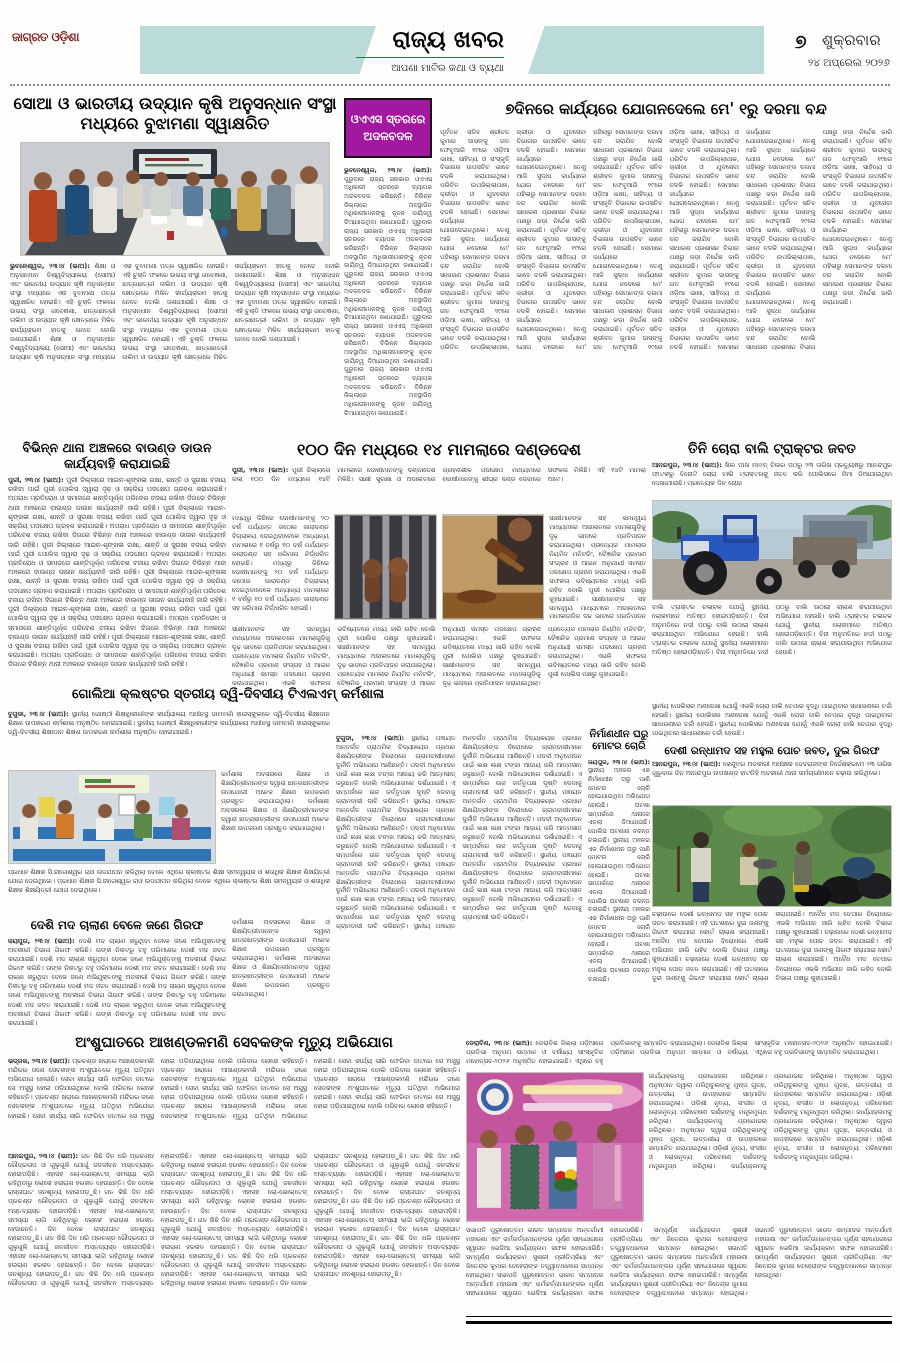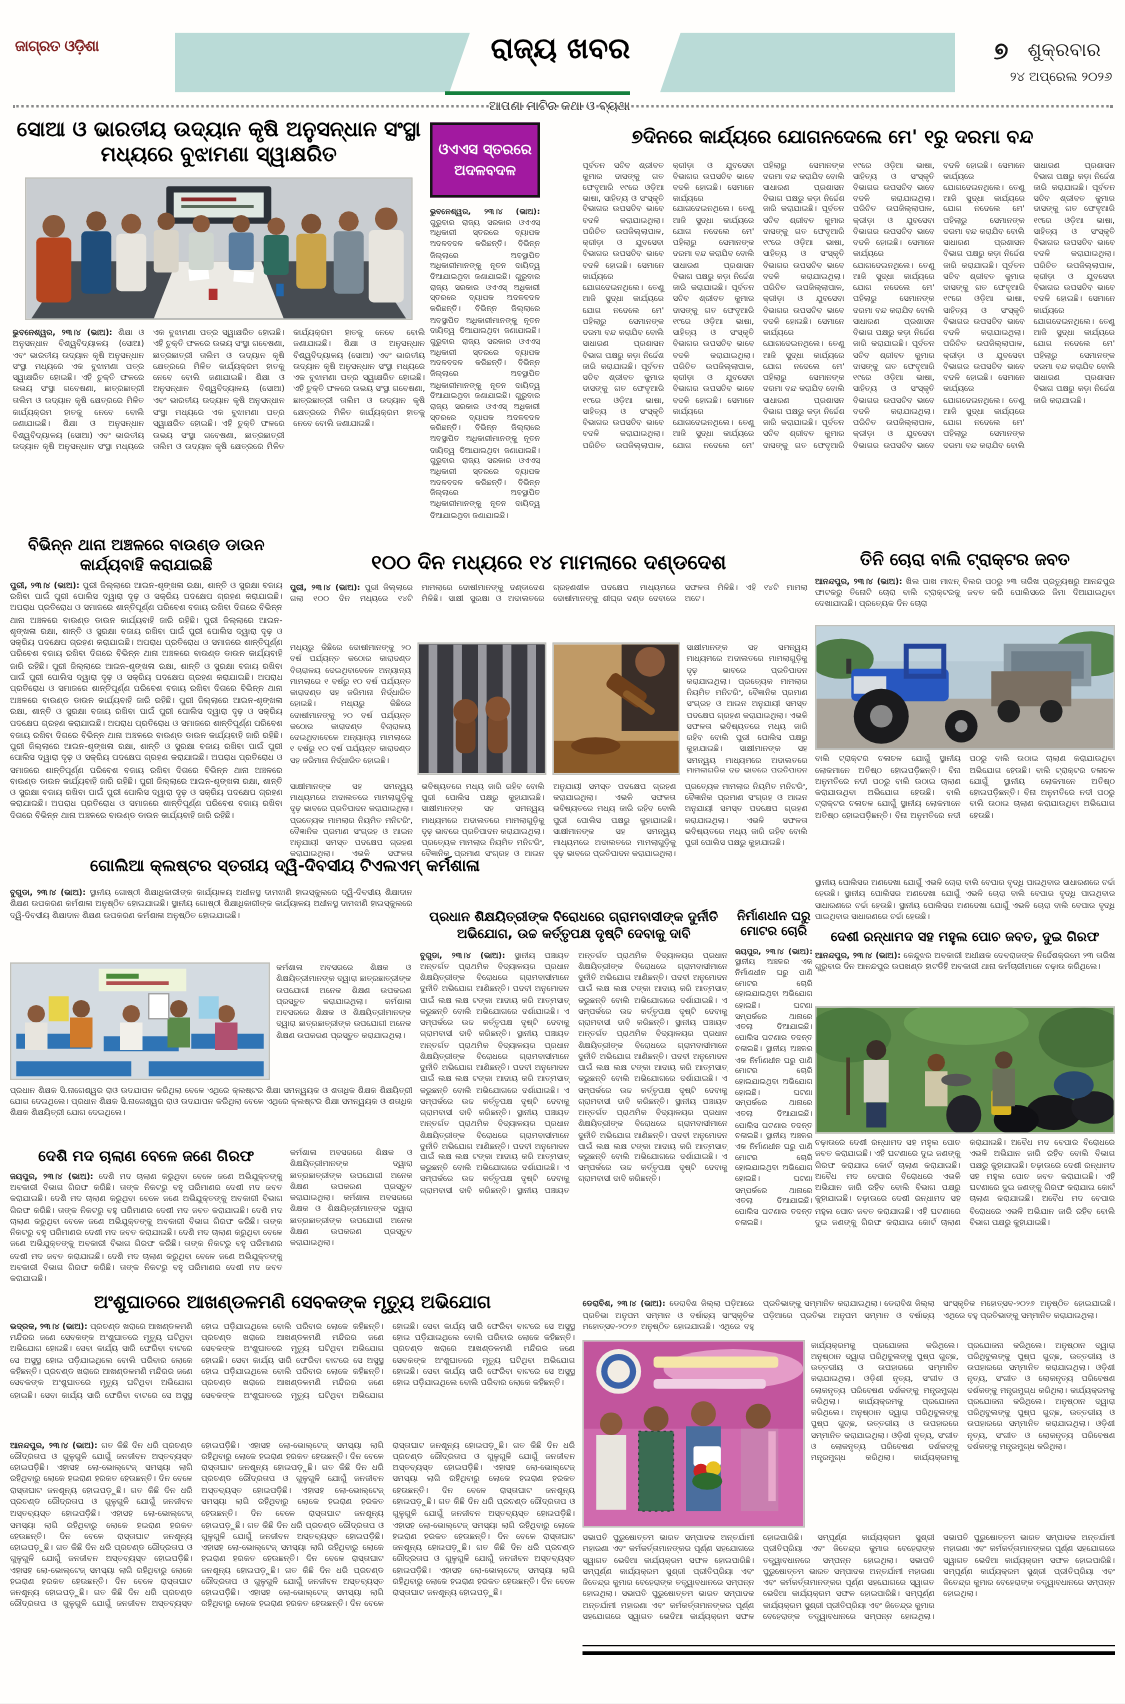--- a/index.html
+++ b/index.html
@@ -12,21 +12,21 @@
   .dl{font-weight:bold;}
   .c2{column-count:2;column-gap:7px;}
   .c3{column-count:3;column-gap:7px;}
   .c4{column-count:4;column-gap:7px;}
   .c6{column-count:6;column-gap:7px;}
   .photo{background:#d8d8d4;overflow:hidden;border:1px solid #c0c0ba;}
   .photo svg{display:block;width:100%;height:100%;}
   .band{background:#badbd7;}
   .masthead{font-weight:bold;font-size:12px;letter-spacing:-0.5px;color:#7f1d1d;}
   .sec-title{font-weight:bold;font-size:23px;color:#000;}
-  .tagline{font-size:10px;color:#222;border-top:3px solid #15803d;padding-top:4px;margin-top:21px;}
+  .tagline{font-size:10px;color:#222;border-top:1px solid #15803d;padding-top:4px;margin-top:4px;}
   .dotted{border-top:2px dotted #8a8a8a;}
   .oasbox{background:#a219a0;border:2px solid #151515;color:#fff;font-weight:bold;
           display:flex;flex-direction:column;align-items:center;justify-content:center;
           text-align:center;font-size:11.5px;line-height:1.5;}
   .row{display:flex;gap:5px;}
   .rule-bottom{border-top:1px solid #000;border-bottom:3px solid #000;height:4px;}
 </style>
 </head>
 <body>
 
@@ -102,26 +102,26 @@
       <span>ଅଦଳବଦଳ</span>
     </div>
     <div class="bd" style="margin-top:8px;height:268px;font-size:6.2px;">
       <span class="dl">ଭୁବନେଶ୍ୱର, ୨୩।୪ (ଭାଅ):</span>
       <span>ଗୁରୁବାର ରାଜ୍ୟ ସରକାର ଓଏଏସ୍ ଅଧିକାରୀ ସ୍ତରରେ ବ୍ୟାପକ ଅଦଳବଦଳ କରିଛନ୍ତି। ବିଭିନ୍ନ ଜିଲ୍ଲାରେ ଅବସ୍ଥାପିତ ଅଧିକାରୀମାନଙ୍କୁ ନୂତନ ଦାୟିତ୍ୱ ଦିଆଯାଇଥିବା ଜଣାଯାଇଛି। ଗୁରୁବାର ରାଜ୍ୟ ସରକାର ଓଏଏସ୍ ଅଧିକାରୀ ସ୍ତରରେ ବ୍ୟାପକ ଅଦଳବଦଳ କରିଛନ୍ତି। ବିଭିନ୍ନ ଜିଲ୍ଲାରେ ଅବସ୍ଥାପିତ ଅଧିକାରୀମାନଙ୍କୁ ନୂତନ ଦାୟିତ୍ୱ ଦିଆଯାଇଥିବା ଜଣାଯାଇଛି। ଗୁରୁବାର ରାଜ୍ୟ ସରକାର ଓଏଏସ୍ ଅଧିକାରୀ ସ୍ତରରେ ବ୍ୟାପକ ଅଦଳବଦଳ କରିଛନ୍ତି। ବିଭିନ୍ନ ଜିଲ୍ଲାରେ ଅବସ୍ଥାପିତ ଅଧିକାରୀମାନଙ୍କୁ ନୂତନ ଦାୟିତ୍ୱ ଦିଆଯାଇଥିବା ଜଣାଯାଇଛି। ଗୁରୁବାର ରାଜ୍ୟ ସରକାର ଓଏଏସ୍ ଅଧିକାରୀ ସ୍ତରରେ ବ୍ୟାପକ ଅଦଳବଦଳ କରିଛନ୍ତି। ବିଭିନ୍ନ ଜିଲ୍ଲାରେ ଅବସ୍ଥାପିତ ଅଧିକାରୀମାନଙ୍କୁ ନୂତନ ଦାୟିତ୍ୱ ଦିଆଯାଇଥିବା ଜଣାଯାଇଛି। ଗୁରୁବାର ରାଜ୍ୟ ସରକାର ଓଏଏସ୍ ଅଧିକାରୀ ସ୍ତରରେ ବ୍ୟାପକ ଅଦଳବଦଳ କରିଛନ୍ତି। ବିଭିନ୍ନ ଜିଲ୍ଲାରେ ଅବସ୍ଥାପିତ ଅଧିକାରୀମାନଙ୍କୁ ନୂତନ ଦାୟିତ୍ୱ ଦିଆଯାଇଥିବା ଜଣାଯାଇଛି।</span>
     </div>
   </div>
 
   <div class="abs" style="left:440px;top:100px;width:452px;">
     <div class="hl" style="font-size:15px;">୭ଦିନରେ କାର୍ଯ୍ୟରେ ଯୋଗନଦେଲେ ମେ' ୧ରୁ ଦରମା ବନ୍ଦ</div>
-    <div class="bd c6" style="margin-top:9px;height:288px;font-size:6.4px;margin-left:26px;">
+    <div class="bd c6" style="margin-top:9px;height:288px;font-size:6.4px;">
       <span>ପୂର୍ବତନ ସଚିବ ଶ୍ରୀବତ କୁମାର ଦାସଙ୍କୁ ଗତ ଫେବୃଆରି ୧୯ରେ ଓଡ଼ିଆ ଭାଷା, ସାହିତ୍ୟ ଓ ସଂସ୍କୃତି ବିଭାଗର ଉପସଚିବ ଭାବେ ବଦଳି କରାଯାଇଥିଲା। ପରିଚିତ ଉପଜିଲ୍ଲାପାଳ, କ୍ରୀଡ଼ା ଓ ଯୁବସେବା ବିଭାଗର ଉପସଚିବ ଭାବେ ବଦଳି ହୋଇଛି। ସେମାନେ କାର୍ଯ୍ୟରେ ଯୋଗଦେଇନଥିଲେ। ତେଣୁ ଆଜି ସୁଦ୍ଧା କାର୍ଯ୍ୟରେ ଯୋଗ ନଦେଲେ ମେ' ପହିଲାରୁ ସେମାନଙ୍କ ଦରମା ବନ୍ଦ କରାଯିବ ବୋଲି ସାଧାରଣ ପ୍ରଶାସନ ବିଭାଗ ପକ୍ଷରୁ କଡ଼ା ନିର୍ଦ୍ଦେଶ ଜାରି କରାଯାଇଛି। ପୂର୍ବତନ ସଚିବ ଶ୍ରୀବତ କୁମାର ଦାସଙ୍କୁ ଗତ ଫେବୃଆରି ୧୯ରେ ଓଡ଼ିଆ ଭାଷା, ସାହିତ୍ୟ ଓ ସଂସ୍କୃତି ବିଭାଗର ଉପସଚିବ ଭାବେ ବଦଳି କରାଯାଇଥିଲା। ପରିଚିତ ଉପଜିଲ୍ଲାପାଳ, କ୍ରୀଡ଼ା ଓ ଯୁବସେବା ବିଭାଗର ଉପସଚିବ ଭାବେ ବଦଳି ହୋଇଛି। ସେମାନେ କାର୍ଯ୍ୟରେ ଯୋଗଦେଇନଥିଲେ। ତେଣୁ ଆଜି ସୁଦ୍ଧା କାର୍ଯ୍ୟରେ ଯୋଗ ନଦେଲେ ମେ' ପହିଲାରୁ ସେମାନଙ୍କ ଦରମା ବନ୍ଦ କରାଯିବ ବୋଲି ସାଧାରଣ ପ୍ରଶାସନ ବିଭାଗ ପକ୍ଷରୁ କଡ଼ା ନିର୍ଦ୍ଦେଶ ଜାରି କରାଯାଇଛି। ପୂର୍ବତନ ସଚିବ ଶ୍ରୀବତ କୁମାର ଦାସଙ୍କୁ ଗତ ଫେବୃଆରି ୧୯ରେ ଓଡ଼ିଆ ଭାଷା, ସାହିତ୍ୟ ଓ ସଂସ୍କୃତି ବିଭାଗର ଉପସଚିବ ଭାବେ ବଦଳି କରାଯାଇଥିଲା। ପରିଚିତ ଉପଜିଲ୍ଲାପାଳ, କ୍ରୀଡ଼ା ଓ ଯୁବସେବା ବିଭାଗର ଉପସଚିବ ଭାବେ ବଦଳି ହୋଇଛି। ସେମାନେ କାର୍ଯ୍ୟରେ ଯୋଗଦେଇନଥିଲେ। ତେଣୁ ଆଜି ସୁଦ୍ଧା କାର୍ଯ୍ୟରେ ଯୋଗ ନଦେଲେ ମେ' ପହିଲାରୁ ସେମାନଙ୍କ ଦରମା ବନ୍ଦ କରାଯିବ ବୋଲି ସାଧାରଣ ପ୍ରଶାସନ ବିଭାଗ ପକ୍ଷରୁ କଡ଼ା ନିର୍ଦ୍ଦେଶ ଜାରି କରାଯାଇଛି। ପୂର୍ବତନ ସଚିବ ଶ୍ରୀବତ କୁମାର ଦାସଙ୍କୁ ଗତ ଫେବୃଆରି ୧୯ରେ ଓଡ଼ିଆ ଭାଷା, ସାହିତ୍ୟ ଓ ସଂସ୍କୃତି ବିଭାଗର ଉପସଚିବ ଭାବେ ବଦଳି କରାଯାଇଥିଲା। ପରିଚିତ ଉପଜିଲ୍ଲାପାଳ, କ୍ରୀଡ଼ା ଓ ଯୁବସେବା ବିଭାଗର ଉପସଚିବ ଭାବେ ବଦଳି ହୋଇଛି। ସେମାନେ କାର୍ଯ୍ୟରେ ଯୋଗଦେଇନଥିଲେ। ତେଣୁ ଆଜି ସୁଦ୍ଧା କାର୍ଯ୍ୟରେ ଯୋଗ ନଦେଲେ ମେ' ପହିଲାରୁ ସେମାନଙ୍କ ଦରମା ବନ୍ଦ କରାଯିବ ବୋଲି ସାଧାରଣ ପ୍ରଶାସନ ବିଭାଗ ପକ୍ଷରୁ କଡ଼ା ନିର୍ଦ୍ଦେଶ ଜାରି କରାଯାଇଛି। ପୂର୍ବତନ ସଚିବ ଶ୍ରୀବତ କୁମାର ଦାସଙ୍କୁ ଗତ ଫେବୃଆରି ୧୯ରେ ଓଡ଼ିଆ ଭାଷା, ସାହିତ୍ୟ ଓ ସଂସ୍କୃତି ବିଭାଗର ଉପସଚିବ ଭାବେ ବଦଳି କରାଯାଇଥିଲା। ପରିଚିତ ଉପଜିଲ୍ଲାପାଳ, କ୍ରୀଡ଼ା ଓ ଯୁବସେବା ବିଭାଗର ଉପସଚିବ ଭାବେ ବଦଳି ହୋଇଛି। ସେମାନେ କାର୍ଯ୍ୟରେ ଯୋଗଦେଇନଥିଲେ। ତେଣୁ ଆଜି ସୁଦ୍ଧା କାର୍ଯ୍ୟରେ ଯୋଗ ନଦେଲେ ମେ' ପହିଲାରୁ ସେମାନଙ୍କ ଦରମା ବନ୍ଦ କରାଯିବ ବୋଲି ସାଧାରଣ ପ୍ରଶାସନ ବିଭାଗ ପକ୍ଷରୁ କଡ଼ା ନିର୍ଦ୍ଦେଶ ଜାରି କରାଯାଇଛି। ପୂର୍ବତନ ସଚିବ ଶ୍ରୀବତ କୁମାର ଦାସଙ୍କୁ ଗତ ଫେବୃଆରି ୧୯ରେ ଓଡ଼ିଆ ଭାଷା, ସାହିତ୍ୟ ଓ ସଂସ୍କୃତି ବିଭାଗର ଉପସଚିବ ଭାବେ ବଦଳି କରାଯାଇଥିଲା। ପରିଚିତ ଉପଜିଲ୍ଲାପାଳ, କ୍ରୀଡ଼ା ଓ ଯୁବସେବା ବିଭାଗର ଉପସଚିବ ଭାବେ ବଦଳି ହୋଇଛି। ସେମାନେ କାର୍ଯ୍ୟରେ ଯୋଗଦେଇନଥିଲେ। ତେଣୁ ଆଜି ସୁଦ୍ଧା କାର୍ଯ୍ୟରେ ଯୋଗ ନଦେଲେ ମେ' ପହିଲାରୁ ସେମାନଙ୍କ ଦରମା ବନ୍ଦ କରାଯିବ ବୋଲି ସାଧାରଣ ପ୍ରଶାସନ ବିଭାଗ ପକ୍ଷରୁ କଡ଼ା ନିର୍ଦ୍ଦେଶ ଜାରି କରାଯାଇଛି। ପୂର୍ବତନ ସଚିବ ଶ୍ରୀବତ କୁମାର ଦାସଙ୍କୁ ଗତ ଫେବୃଆରି ୧୯ରେ ଓଡ଼ିଆ ଭାଷା, ସାହିତ୍ୟ ଓ ସଂସ୍କୃତି ବିଭାଗର ଉପସଚିବ ଭାବେ ବଦଳି କରାଯାଇଥିଲା। ପରିଚିତ ଉପଜିଲ୍ଲାପାଳ, କ୍ରୀଡ଼ା ଓ ଯୁବସେବା ବିଭାଗର ଉପସଚିବ ଭାବେ ବଦଳି ହୋଇଛି। ସେମାନେ କାର୍ଯ୍ୟରେ ଯୋଗଦେଇନଥିଲେ। ତେଣୁ ଆଜି ସୁଦ୍ଧା କାର୍ଯ୍ୟରେ ଯୋଗ ନଦେଲେ ମେ' ପହିଲାରୁ ସେମାନଙ୍କ ଦରମା ବନ୍ଦ କରାଯିବ ବୋଲି ସାଧାରଣ ପ୍ରଶାସନ ବିଭାଗ ପକ୍ଷରୁ କଡ଼ା ନିର୍ଦ୍ଦେଶ ଜାରି କରାଯାଇଛି। ପୂର୍ବତନ ସଚିବ ଶ୍ରୀବତ କୁମାର ଦାସଙ୍କୁ ଗତ ଫେବୃଆରି ୧୯ରେ ଓଡ଼ିଆ ଭାଷା, ସାହିତ୍ୟ ଓ ସଂସ୍କୃତି ବିଭାଗର ଉପସଚିବ ଭାବେ ବଦଳି କରାଯାଇଥିଲା। ପରିଚିତ ଉପଜିଲ୍ଲାପାଳ, କ୍ରୀଡ଼ା ଓ ଯୁବସେବା ବିଭାଗର ଉପସଚିବ ଭାବେ ବଦଳି ହୋଇଛି। ସେମାନେ କାର୍ଯ୍ୟରେ ଯୋଗଦେଇନଥିଲେ। ତେଣୁ ଆଜି ସୁଦ୍ଧା କାର୍ଯ୍ୟରେ ଯୋଗ ନଦେଲେ ମେ' ପହିଲାରୁ ସେମାନଙ୍କ ଦରମା ବନ୍ଦ କରାଯିବ ବୋଲି ସାଧାରଣ ପ୍ରଶାସନ ବିଭାଗ ପକ୍ଷରୁ କଡ଼ା ନିର୍ଦ୍ଦେଶ ଜାରି କରାଯାଇଛି।</span>
     </div>
   </div>
 
-  <div class="abs" style="left:8px;top:428px;width:218px;">
+  <div class="abs" style="left:8px;top:440px;width:218px;">
     <div class="hl" style="font-size:12.5px;">ବିଭିନ୍ନ ଥାନା ଅଞ୍ଚଳରେ ବାଉଣ୍ଡ ଡାଉନ କାର୍ଯ୍ୟବାହି କରାଯାଇଛି</div>
     <div class="bd" style="margin-top:5px;height:212px;font-size:6.6px;">
       <span class="dl">ପୁରୀ, ୨୩।୪ (ଭାଅ):</span>
       <span>ପୁରୀ ଜିଲ୍ଲାରେ ଆଇନ-ଶୃଙ୍ଖଳା ରକ୍ଷା, ଶାନ୍ତି ଓ ସୁରକ୍ଷା ବଜାୟ ରଖିବା ପାଇଁ ପୁରୀ ପୋଲିସ ଦ୍ୱାରା ଦୃଢ଼ ଓ ସକ୍ରିୟ ପଦକ୍ଷେପ ଗ୍ରହଣ କରାଯାଇଛି। ଅପରାଧ ପ୍ରତିରୋଧ ଓ ସମାଜରେ ଶାନ୍ତିପୂର୍ଣ୍ଣ ପରିବେଶ ବଜାୟ ରଖିବା ଦିଗରେ ବିଭିନ୍ନ ଥାନା ଅଞ୍ଚଳରେ ବାଉଣ୍ଡ ଡାଉନ କାର୍ଯ୍ୟବାହି ଜାରି ରହିଛି। ପୁରୀ ଜିଲ୍ଲାରେ ଆଇନ-ଶୃଙ୍ଖଳା ରକ୍ଷା, ଶାନ୍ତି ଓ ସୁରକ୍ଷା ବଜାୟ ରଖିବା ପାଇଁ ପୁରୀ ପୋଲିସ ଦ୍ୱାରା ଦୃଢ଼ ଓ ସକ୍ରିୟ ପଦକ୍ଷେପ ଗ୍ରହଣ କରାଯାଇଛି। ଅପରାଧ ପ୍ରତିରୋଧ ଓ ସମାଜରେ ଶାନ୍ତିପୂର୍ଣ୍ଣ ପରିବେଶ ବଜାୟ ରଖିବା ଦିଗରେ ବିଭିନ୍ନ ଥାନା ଅଞ୍ଚଳରେ ବାଉଣ୍ଡ ଡାଉନ କାର୍ଯ୍ୟବାହି ଜାରି ରହିଛି। ପୁରୀ ଜିଲ୍ଲାରେ ଆଇନ-ଶୃଙ୍ଖଳା ରକ୍ଷା, ଶାନ୍ତି ଓ ସୁରକ୍ଷା ବଜାୟ ରଖିବା ପାଇଁ ପୁରୀ ପୋଲିସ ଦ୍ୱାରା ଦୃଢ଼ ଓ ସକ୍ରିୟ ପଦକ୍ଷେପ ଗ୍ରହଣ କରାଯାଇଛି। ଅପରାଧ ପ୍ରତିରୋଧ ଓ ସମାଜରେ ଶାନ୍ତିପୂର୍ଣ୍ଣ ପରିବେଶ ବଜାୟ ରଖିବା ଦିଗରେ ବିଭିନ୍ନ ଥାନା ଅଞ୍ଚଳରେ ବାଉଣ୍ଡ ଡାଉନ କାର୍ଯ୍ୟବାହି ଜାରି ରହିଛି। ପୁରୀ ଜିଲ୍ଲାରେ ଆଇନ-ଶୃଙ୍ଖଳା ରକ୍ଷା, ଶାନ୍ତି ଓ ସୁରକ୍ଷା ବଜାୟ ରଖିବା ପାଇଁ ପୁରୀ ପୋଲିସ ଦ୍ୱାରା ଦୃଢ଼ ଓ ସକ୍ରିୟ ପଦକ୍ଷେପ ଗ୍ରହଣ କରାଯାଇଛି। ଅପରାଧ ପ୍ରତିରୋଧ ଓ ସମାଜରେ ଶାନ୍ତିପୂର୍ଣ୍ଣ ପରିବେଶ ବଜାୟ ରଖିବା ଦିଗରେ ବିଭିନ୍ନ ଥାନା ଅଞ୍ଚଳରେ ବାଉଣ୍ଡ ଡାଉନ କାର୍ଯ୍ୟବାହି ଜାରି ରହିଛି। ପୁରୀ ଜିଲ୍ଲାରେ ଆଇନ-ଶୃଙ୍ଖଳା ରକ୍ଷା, ଶାନ୍ତି ଓ ସୁରକ୍ଷା ବଜାୟ ରଖିବା ପାଇଁ ପୁରୀ ପୋଲିସ ଦ୍ୱାରା ଦୃଢ଼ ଓ ସକ୍ରିୟ ପଦକ୍ଷେପ ଗ୍ରହଣ କରାଯାଇଛି। ଅପରାଧ ପ୍ରତିରୋଧ ଓ ସମାଜରେ ଶାନ୍ତିପୂର୍ଣ୍ଣ ପରିବେଶ ବଜାୟ ରଖିବା ଦିଗରେ ବିଭିନ୍ନ ଥାନା ଅଞ୍ଚଳରେ ବାଉଣ୍ଡ ଡାଉନ କାର୍ଯ୍ୟବାହି ଜାରି ରହିଛି। ପୁରୀ ଜିଲ୍ଲାରେ ଆଇନ-ଶୃଙ୍ଖଳା ରକ୍ଷା, ଶାନ୍ତି ଓ ସୁରକ୍ଷା ବଜାୟ ରଖିବା ପାଇଁ ପୁରୀ ପୋଲିସ ଦ୍ୱାରା ଦୃଢ଼ ଓ ସକ୍ରିୟ ପଦକ୍ଷେପ ଗ୍ରହଣ କରାଯାଇଛି। ଅପରାଧ ପ୍ରତିରୋଧ ଓ ସମାଜରେ ଶାନ୍ତିପୂର୍ଣ୍ଣ ପରିବେଶ ବଜାୟ ରଖିବା ଦିଗରେ ବିଭିନ୍ନ ଥାନା ଅଞ୍ଚଳରେ ବାଉଣ୍ଡ ଡାଉନ କାର୍ଯ୍ୟବାହି ଜାରି ରହିଛି।</span>
     </div>
   </div>
 
   <div class="abs" style="left:232px;top:440px;width:414px;">
     <div class="hl" style="font-size:16px;">୧୦୦ ଦିନ ମଧ୍ୟରେ ୧୪ ମାମଲାରେ ଦଣ୍ଡଦେଶ</div>
     <div class="bd c4" style="margin-top:6px;height:44px;font-size:6.4px;">
@@ -253,21 +253,20 @@
     <div class="bd" style="margin-top:4px;height:88px;font-size:6.5px;">
       <span class="dl">ଜୟପୁର, ୨୩।୪ (ଭାଅ):</span>
       <span>ଦେଶି ମଦ ଚାଲାଣ କରୁଥିବା ବେଳେ ଜଣେ ଅଭିଯୁକ୍ତଙ୍କୁ ଅବକାରୀ ବିଭାଗ ଗିରଫ କରିଛି। ତାଙ୍କ ନିକଟରୁ ବହୁ ପରିମାଣର ଦେଶୀ ମଦ ଜବତ କରାଯାଇଛି। ଦେଶି ମଦ ଚାଲାଣ କରୁଥିବା ବେଳେ ଜଣେ ଅଭିଯୁକ୍ତଙ୍କୁ ଅବକାରୀ ବିଭାଗ ଗିରଫ କରିଛି। ତାଙ୍କ ନିକଟରୁ ବହୁ ପରିମାଣର ଦେଶୀ ମଦ ଜବତ କରାଯାଇଛି। ଦେଶି ମଦ ଚାଲାଣ କରୁଥିବା ବେଳେ ଜଣେ ଅଭିଯୁକ୍ତଙ୍କୁ ଅବକାରୀ ବିଭାଗ ଗିରଫ କରିଛି। ତାଙ୍କ ନିକଟରୁ ବହୁ ପରିମାଣର ଦେଶୀ ମଦ ଜବତ କରାଯାଇଛି। ଦେଶି ମଦ ଚାଲାଣ କରୁଥିବା ବେଳେ ଜଣେ ଅଭିଯୁକ୍ତଙ୍କୁ ଅବକାରୀ ବିଭାଗ ଗିରଫ କରିଛି। ତାଙ୍କ ନିକଟରୁ ବହୁ ପରିମାଣର ଦେଶୀ ମଦ ଜବତ କରାଯାଇଛି। ଦେଶି ମଦ ଚାଲାଣ କରୁଥିବା ବେଳେ ଜଣେ ଅଭିଯୁକ୍ତଙ୍କୁ ଅବକାରୀ ବିଭାଗ ଗିରଫ କରିଛି। ତାଙ୍କ ନିକଟରୁ ବହୁ ପରିମାଣର ଦେଶୀ ମଦ ଜବତ କରାଯାଇଛି।</span>
     </div>
   </div>
   <div class="abs bd" style="left:232px;top:918px;width:98px;height:112px;font-size:6.4px;">
     <span>କର୍ମଶାଳା ଅବସରରେ ଶିକ୍ଷକ ଓ ଶିକ୍ଷୟିତ୍ରୀମାନଙ୍କ ଦ୍ୱାରା ଛାତ୍ରଛାତ୍ରୀଙ୍କ ଉପଯୋଗୀ ଅନେକ ଶିକ୍ଷଣ ଉପକରଣ ପ୍ରସ୍ତୁତ କରାଯାଇଥିଲା। କର୍ମଶାଳା ଅବସରରେ ଶିକ୍ଷକ ଓ ଶିକ୍ଷୟିତ୍ରୀମାନଙ୍କ ଦ୍ୱାରା ଛାତ୍ରଛାତ୍ରୀଙ୍କ ଉପଯୋଗୀ ଅନେକ ଶିକ୍ଷଣ ଉପକରଣ ପ୍ରସ୍ତୁତ କରାଯାଇଥିଲା।</span>
   </div>
 
   <div class="abs" style="left:336px;top:728px;width:246px;">
-    <div class="hl" style="font-size:10.5px;">ପ୍ରଧାନ ଶିକ୍ଷୟିତ୍ରୀଙ୍କ ବିରୋଧରେ ଗ୍ରାମବାସୀଙ୍କ ଦୁର୍ନୀତି ଅଭିଯୋଗ, ଉଚ୍ଚ କର୍ତ୍ତୃପକ୍ଷ ଦୃଷ୍ଟି ଦେବାକୁ ଦାବି</div>
     <div class="bd c2" style="margin-top:6px;height:248px;font-size:6.4px;">
       <span class="dl">ବୁଗୁଡା, ୨୩।୪ (ଭାଅ):</span>
       <span>ସ୍ଥାନୀୟ ପଞ୍ଚାୟତ ଅନ୍ତର୍ଗତ ପ୍ରାଥମିକ ବିଦ୍ୟାଳୟର ପ୍ରଧାନ ଶିକ୍ଷୟିତ୍ରୀଙ୍କ ବିରୋଧରେ ଗ୍ରାମବାସୀମାନେ ଦୁର୍ନୀତି ଅଭିଯୋଗ ଆଣିଛନ୍ତି। ପଦବୀ ଅନୁମୋଦନ ପାଇଁ ଲକ୍ଷ ଲକ୍ଷ ଟଙ୍କା ଆଦାୟ କରି ଆତ୍ମସାତ୍ କରୁଛନ୍ତି ବୋଲି ଅଭିଯୋଗରେ ଦର୍ଶାଯାଇଛି। ଏ ସମ୍ପର୍କରେ ଉଚ୍ଚ କର୍ତ୍ତୃପକ୍ଷ ଦୃଷ୍ଟି ଦେବାକୁ ଗ୍ରାମବାସୀ ଦାବି କରିଛନ୍ତି। ସ୍ଥାନୀୟ ପଞ୍ଚାୟତ ଅନ୍ତର୍ଗତ ପ୍ରାଥମିକ ବିଦ୍ୟାଳୟର ପ୍ରଧାନ ଶିକ୍ଷୟିତ୍ରୀଙ୍କ ବିରୋଧରେ ଗ୍ରାମବାସୀମାନେ ଦୁର୍ନୀତି ଅଭିଯୋଗ ଆଣିଛନ୍ତି। ପଦବୀ ଅନୁମୋଦନ ପାଇଁ ଲକ୍ଷ ଲକ୍ଷ ଟଙ୍କା ଆଦାୟ କରି ଆତ୍ମସାତ୍ କରୁଛନ୍ତି ବୋଲି ଅଭିଯୋଗରେ ଦର୍ଶାଯାଇଛି। ଏ ସମ୍ପର୍କରେ ଉଚ୍ଚ କର୍ତ୍ତୃପକ୍ଷ ଦୃଷ୍ଟି ଦେବାକୁ ଗ୍ରାମବାସୀ ଦାବି କରିଛନ୍ତି। ସ୍ଥାନୀୟ ପଞ୍ଚାୟତ ଅନ୍ତର୍ଗତ ପ୍ରାଥମିକ ବିଦ୍ୟାଳୟର ପ୍ରଧାନ ଶିକ୍ଷୟିତ୍ରୀଙ୍କ ବିରୋଧରେ ଗ୍ରାମବାସୀମାନେ ଦୁର୍ନୀତି ଅଭିଯୋଗ ଆଣିଛନ୍ତି। ପଦବୀ ଅନୁମୋଦନ ପାଇଁ ଲକ୍ଷ ଲକ୍ଷ ଟଙ୍କା ଆଦାୟ କରି ଆତ୍ମସାତ୍ କରୁଛନ୍ତି ବୋଲି ଅଭିଯୋଗରେ ଦର୍ଶାଯାଇଛି। ଏ ସମ୍ପର୍କରେ ଉଚ୍ଚ କର୍ତ୍ତୃପକ୍ଷ ଦୃଷ୍ଟି ଦେବାକୁ ଗ୍ରାମବାସୀ ଦାବି କରିଛନ୍ତି। ସ୍ଥାନୀୟ ପଞ୍ଚାୟତ ଅନ୍ତର୍ଗତ ପ୍ରାଥମିକ ବିଦ୍ୟାଳୟର ପ୍ରଧାନ ଶିକ୍ଷୟିତ୍ରୀଙ୍କ ବିରୋଧରେ ଗ୍ରାମବାସୀମାନେ ଦୁର୍ନୀତି ଅଭିଯୋଗ ଆଣିଛନ୍ତି। ପଦବୀ ଅନୁମୋଦନ ପାଇଁ ଲକ୍ଷ ଲକ୍ଷ ଟଙ୍କା ଆଦାୟ କରି ଆତ୍ମସାତ୍ କରୁଛନ୍ତି ବୋଲି ଅଭିଯୋଗରେ ଦର୍ଶାଯାଇଛି। ଏ ସମ୍ପର୍କରେ ଉଚ୍ଚ କର୍ତ୍ତୃପକ୍ଷ ଦୃଷ୍ଟି ଦେବାକୁ ଗ୍ରାମବାସୀ ଦାବି କରିଛନ୍ତି। ସ୍ଥାନୀୟ ପଞ୍ଚାୟତ ଅନ୍ତର୍ଗତ ପ୍ରାଥମିକ ବିଦ୍ୟାଳୟର ପ୍ରଧାନ ଶିକ୍ଷୟିତ୍ରୀଙ୍କ ବିରୋଧରେ ଗ୍ରାମବାସୀମାନେ ଦୁର୍ନୀତି ଅଭିଯୋଗ ଆଣିଛନ୍ତି। ପଦବୀ ଅନୁମୋଦନ ପାଇଁ ଲକ୍ଷ ଲକ୍ଷ ଟଙ୍କା ଆଦାୟ କରି ଆତ୍ମସାତ୍ କରୁଛନ୍ତି ବୋଲି ଅଭିଯୋଗରେ ଦର୍ଶାଯାଇଛି। ଏ ସମ୍ପର୍କରେ ଉଚ୍ଚ କର୍ତ୍ତୃପକ୍ଷ ଦୃଷ୍ଟି ଦେବାକୁ ଗ୍ରାମବାସୀ ଦାବି କରିଛନ୍ତି। ସ୍ଥାନୀୟ ପଞ୍ଚାୟତ ଅନ୍ତର୍ଗତ ପ୍ରାଥମିକ ବିଦ୍ୟାଳୟର ପ୍ରଧାନ ଶିକ୍ଷୟିତ୍ରୀଙ୍କ ବିରୋଧରେ ଗ୍ରାମବାସୀମାନେ ଦୁର୍ନୀତି ଅଭିଯୋଗ ଆଣିଛନ୍ତି। ପଦବୀ ଅନୁମୋଦନ ପାଇଁ ଲକ୍ଷ ଲକ୍ଷ ଟଙ୍କା ଆଦାୟ କରି ଆତ୍ମସାତ୍ କରୁଛନ୍ତି ବୋଲି ଅଭିଯୋଗରେ ଦର୍ଶାଯାଇଛି। ଏ ସମ୍ପର୍କରେ ଉଚ୍ଚ କର୍ତ୍ତୃପକ୍ଷ ଦୃଷ୍ଟି ଦେବାକୁ ଗ୍ରାମବାସୀ ଦାବି କରିଛନ୍ତି।</span>
     </div>
   </div>
 
   <div class="abs" style="left:588px;top:728px;width:62px;">
     <div class="hl" style="font-size:10px;">ନିର୍ମାଣଧୀନ ଘରୁ ମୋଟର ଚୋରି</div>
     <div class="bd" style="margin-top:5px;height:248px;font-size:6.2px;">
       <span class="dl">ଜୟପୁର, ୨୩।୪ (ଭାଅ):</span>

